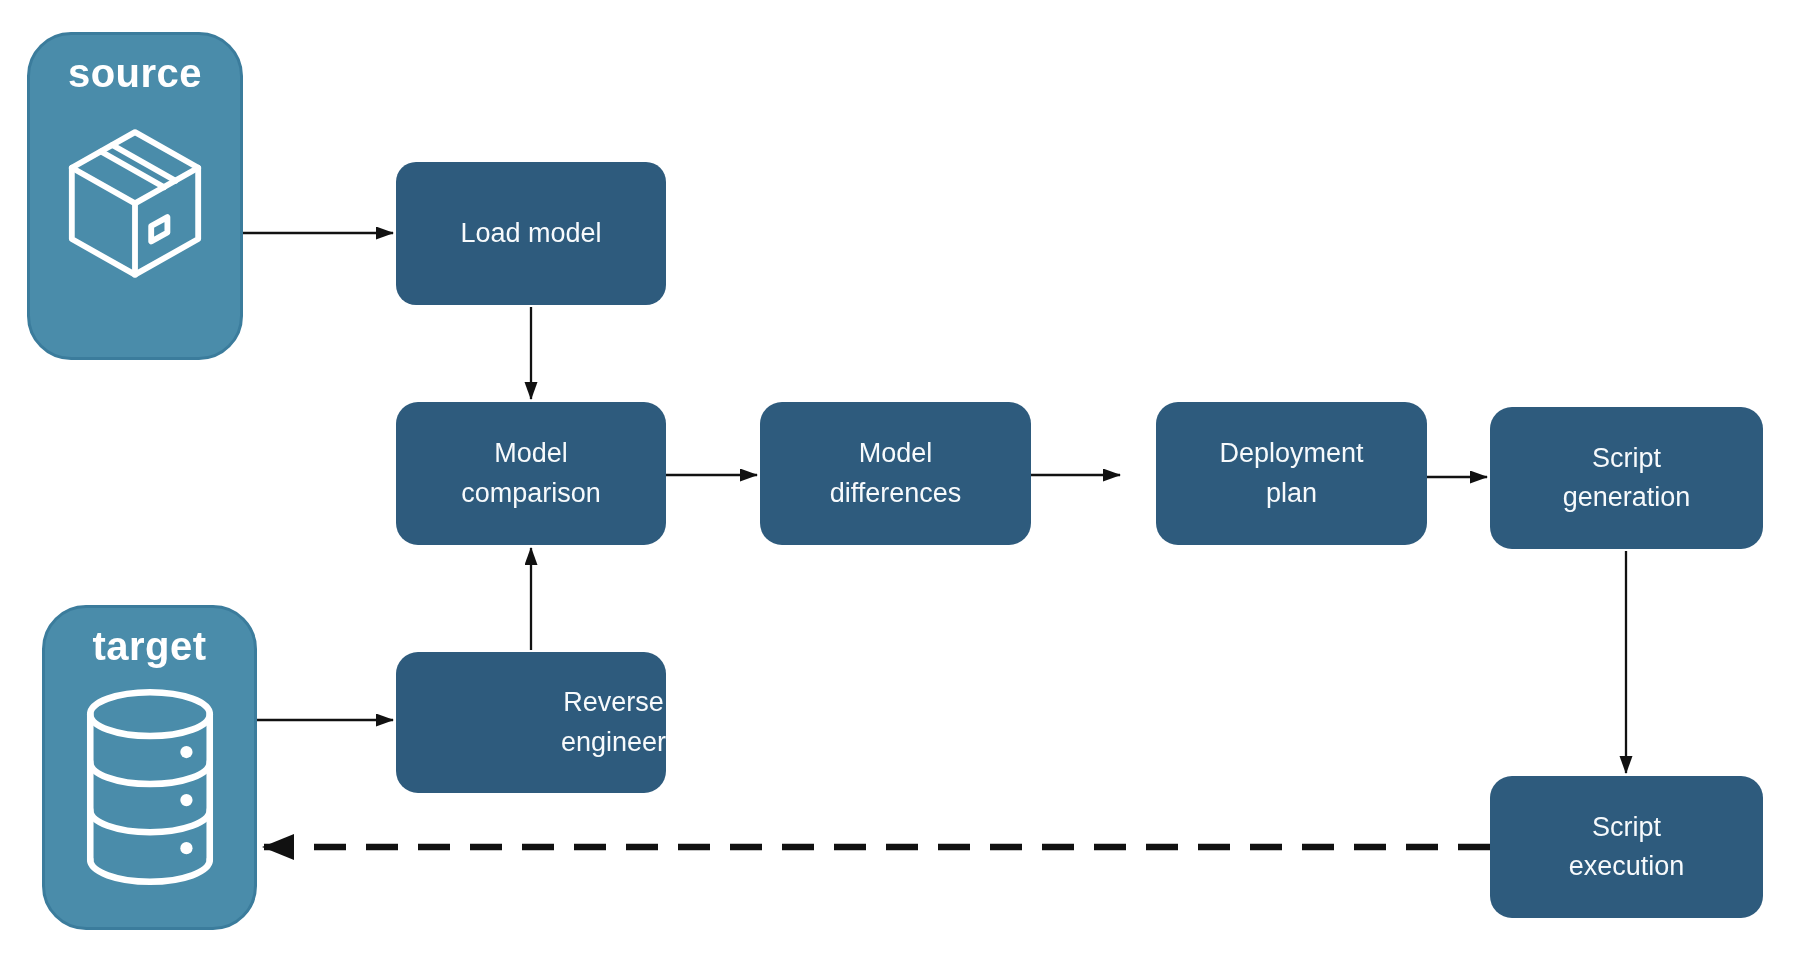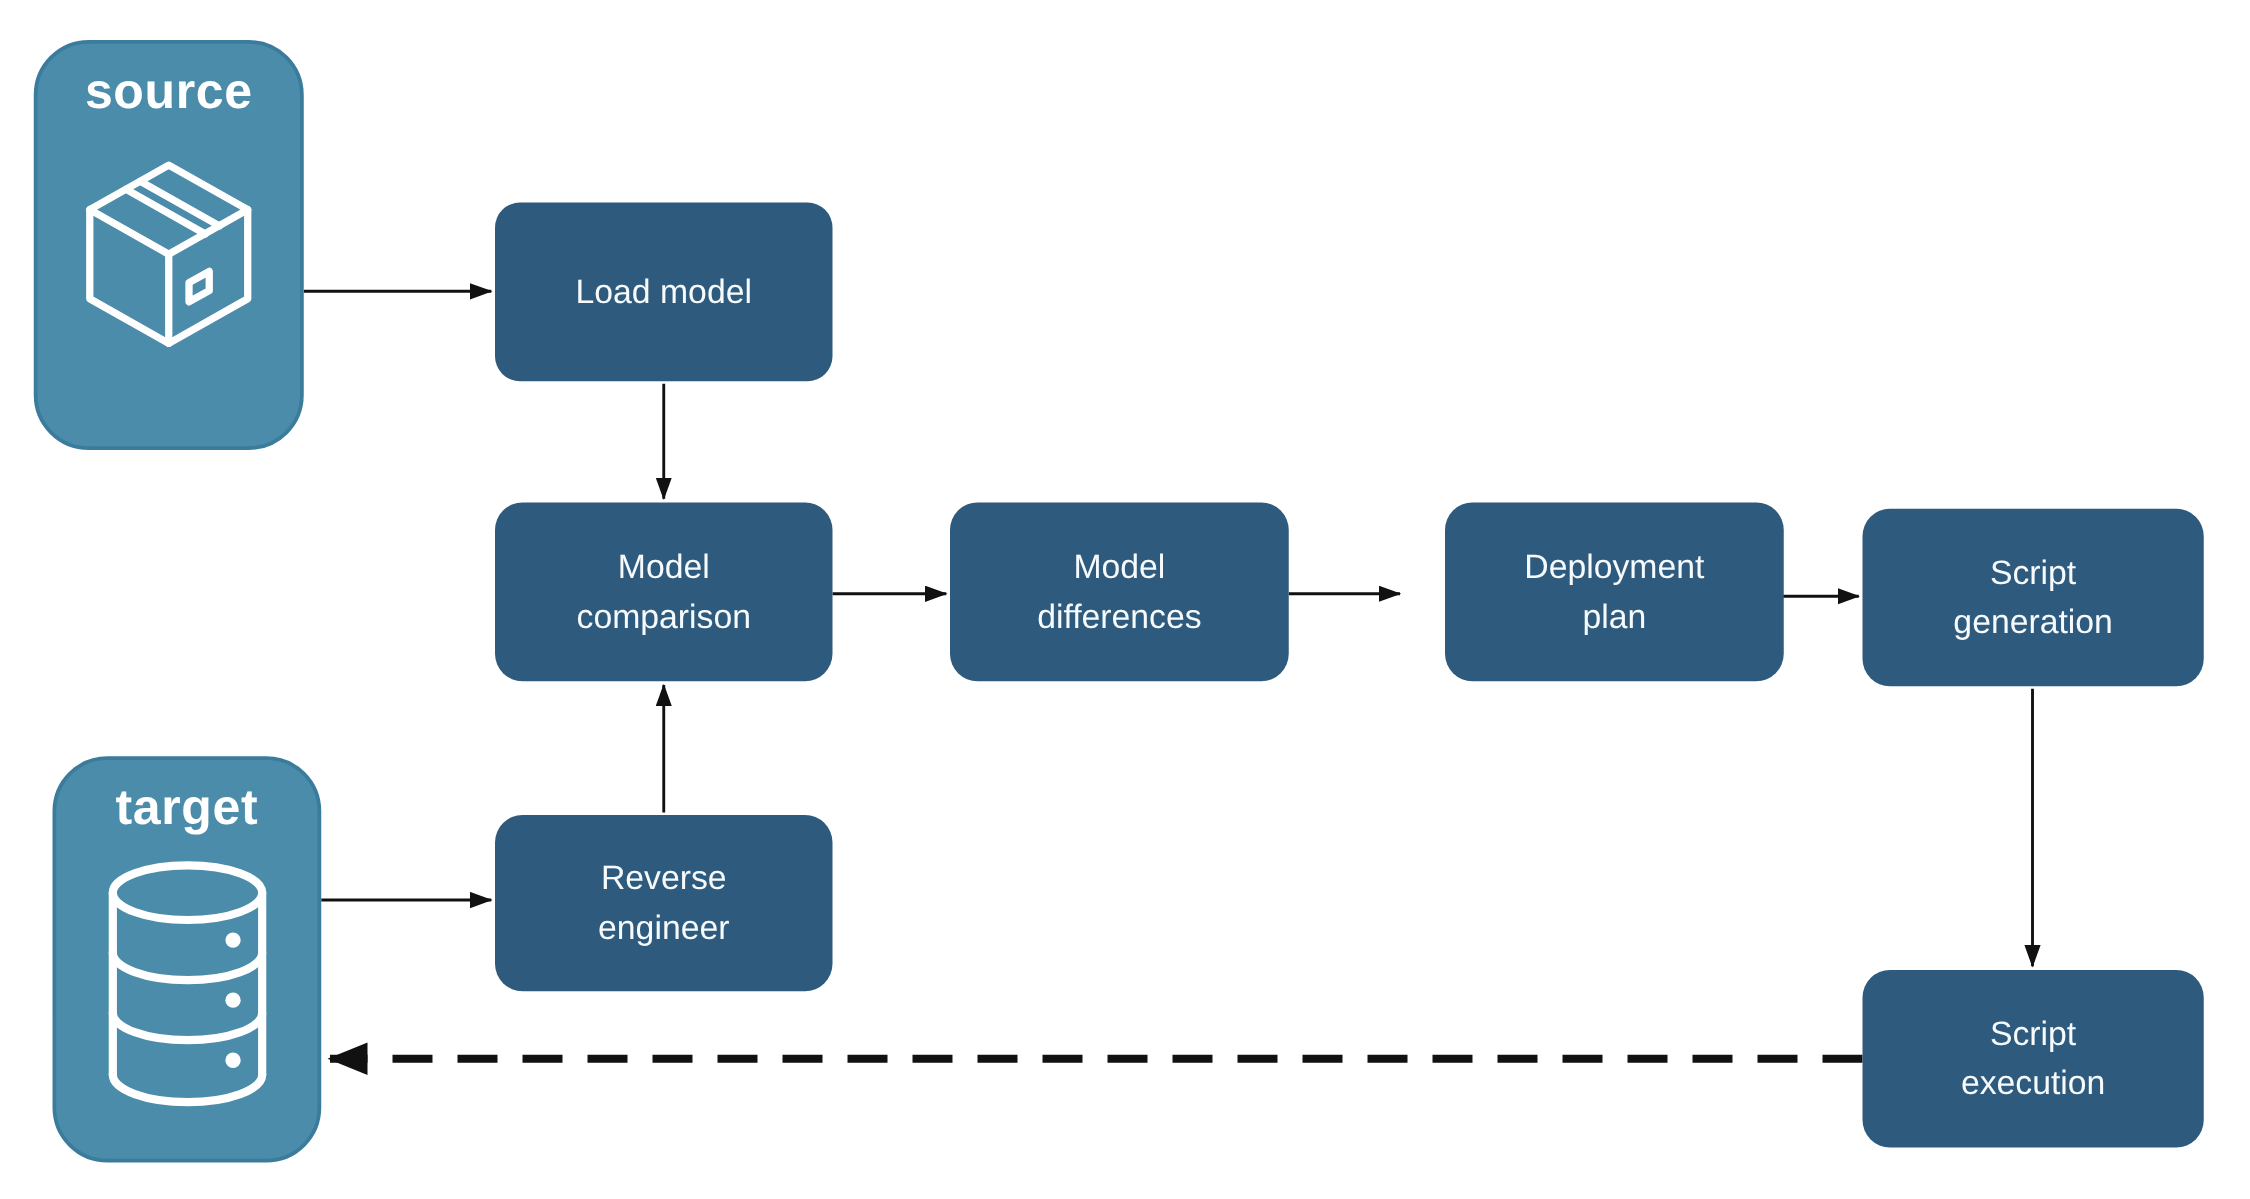--- a/index.html
+++ b/index.html
@@ -57,21 +57,21 @@
     line-height: 1.45;
     text-align: center;
     white-space: pre-line;
   }
   
   .n-load-model        { left: 396px;  top: 162px; width: 270px; height: 143px; border-radius: 20px; }
   .n-model-comparison  { left: 396px;  top: 402px; width: 270px; height: 143px; }
   .n-model-differences { left: 760px;  top: 402px; width: 271px; height: 143px; }
   .n-deployment-plan   { left: 1123px; top: 402px; width: 271px; height: 143px; margin-left: 33px; }
   .n-script-generation { left: 1490px; top: 407px; width: 273px; height: 142px; }
-  .n-reverse-engineer  { left: 396px;  top: 652px; width: 270px; height: 141px; }
+  .n-reverse-engineer  { left: 396px;  top: 652px; width: 270px; height: 141px; justify-content: flex-end; }
   .n-script-execution  { left: 1490px; top: 776px; width: 273px; height: 142px; }
   .e-source { left: 27px; top: 32px;  width: 216px; height: 328px; }
   .e-target { left: 42px; top: 605px; width: 215px; height: 325px; }
 </style>
 </head>
 <body>
 
 <div class="canvas">
 
   <svg class="arrows-layer" viewBox="0 0 1800 959" xmlns="http://www.w3.org/2000/svg">

